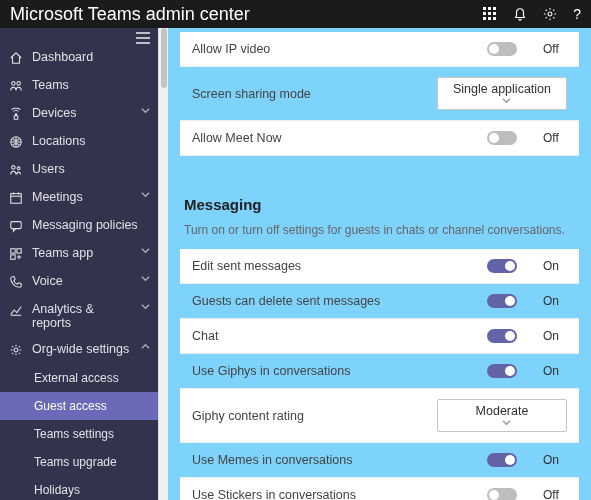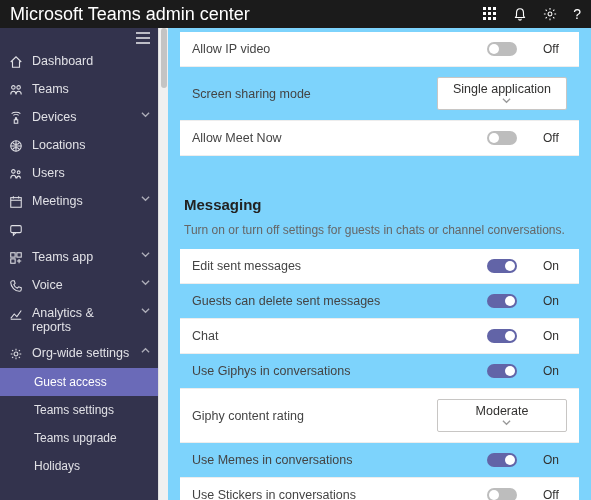--- a/index.html
+++ b/index.html
@@ -149,20 +149,21 @@
           </svg>
         </span>
     </div>
     <div class="sidebar-item">
       <span class="ico">
           <svg width="14" height="14" viewBox="0 0 16 16">
             <rect x="2" y="3" width="12" height="8" rx="1.5" fill="none" stroke="#e1e1e6" stroke-width="1.2"></rect>
             <path fill="none" stroke="#e1e1e6" stroke-width="1.2" d="M5 11 L5 14 L8 11"></path>
           </svg>
         </span>
+      <span>Messaging policies</span>
     </div>
     <div class="sidebar-item">
       <span class="ico">
           <svg width="14" height="14" viewBox="0 0 16 16">
             <rect x="2" y="2" width="5" height="5" fill="none" stroke="#e1e1e6" stroke-width="1.2"></rect>
             <rect x="9" y="2" width="5" height="5" fill="none" stroke="#e1e1e6" stroke-width="1.2"></rect>
             <rect x="2" y="9" width="5" height="5" fill="none" stroke="#e1e1e6" stroke-width="1.2"></rect>
             <path fill="none" stroke="#e1e1e6" stroke-width="1.2" d="M11.5 9 v5 M9 11.5 h5"></path>
           </svg>
         </span>
@@ -208,20 +209,21 @@
           </svg>
         </span>
       <span>Org-wide settings</span>
       <span class="chv">
           <svg width="9" height="9" viewBox="0 0 10 10">
             <path fill="none" stroke="#e1e1e6" stroke-width="1.4" d="M1 7 L5 3 L9 7"></path>
           </svg>
         </span>
     </div>
 
+    <div class="sidebar-subitem">External access</div>
     <div class="sidebar-subitem active">Guest access</div>
     <div class="sidebar-subitem">Teams settings</div>
     <div class="sidebar-subitem">Teams upgrade</div>
     <div class="sidebar-subitem">Holidays</div>
   </div>
 
   <div class="scroll-gutter">
     <div class="scroll-thumb"></div>
   </div>
 

